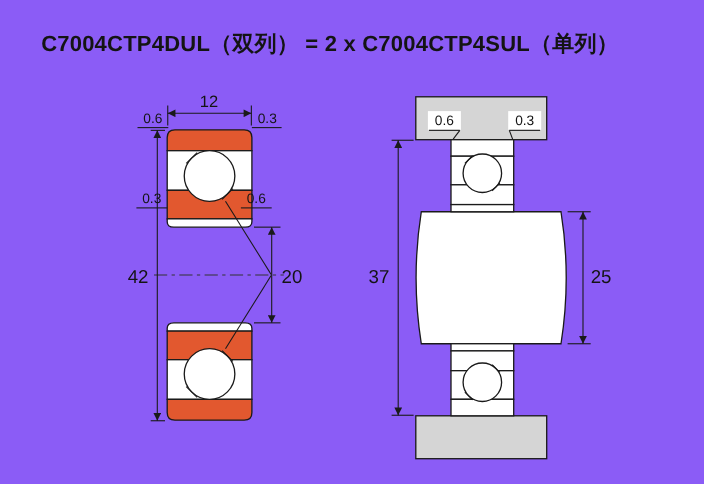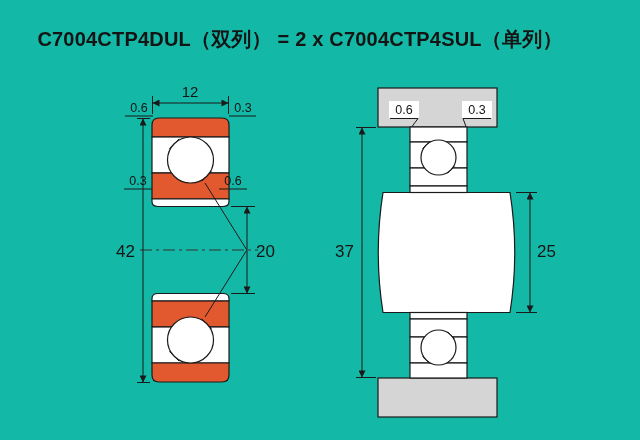--- a/index.html
+++ b/index.html
@@ -1,20 +1,20 @@
 <!DOCTYPE html>
 <html style="--ring-fill: #E2582F; --housing-fill: #D5D5D5; --line: #1A1A1A;"><head>
 <meta charset="utf-8">
 <style>
   html,body{margin:0;padding:0;}
   body{
     width:640px;height:440px;background:#ffffff;overflow:hidden;
     font-family:"Liberation Sans", sans-serif;
   }
-  .page{position:relative;width:640px;height:440px;background:#14b8a6;}
+  .page{position:relative;width:640px;height:440px;background:#8b5cf6;}
   svg text{font-family:"Liberation Sans", sans-serif; fill:#141414;}
   .title   {font-size:20px; font-weight:600; letter-spacing:0.2px;}
   .dimtext {font-size:17px;}
   .dimsm   {font-size:15px;}
   .chamfer {font-size:12.5px;}
   .outline {stroke:var(--line); stroke-width:1.2;}
   .ring    {fill:var(--ring-fill);}
   .white   {fill:#ffffff;}
   .housing {fill:var(--housing-fill);}
   .dim     {stroke:var(--line); stroke-width:1; fill:none;}

